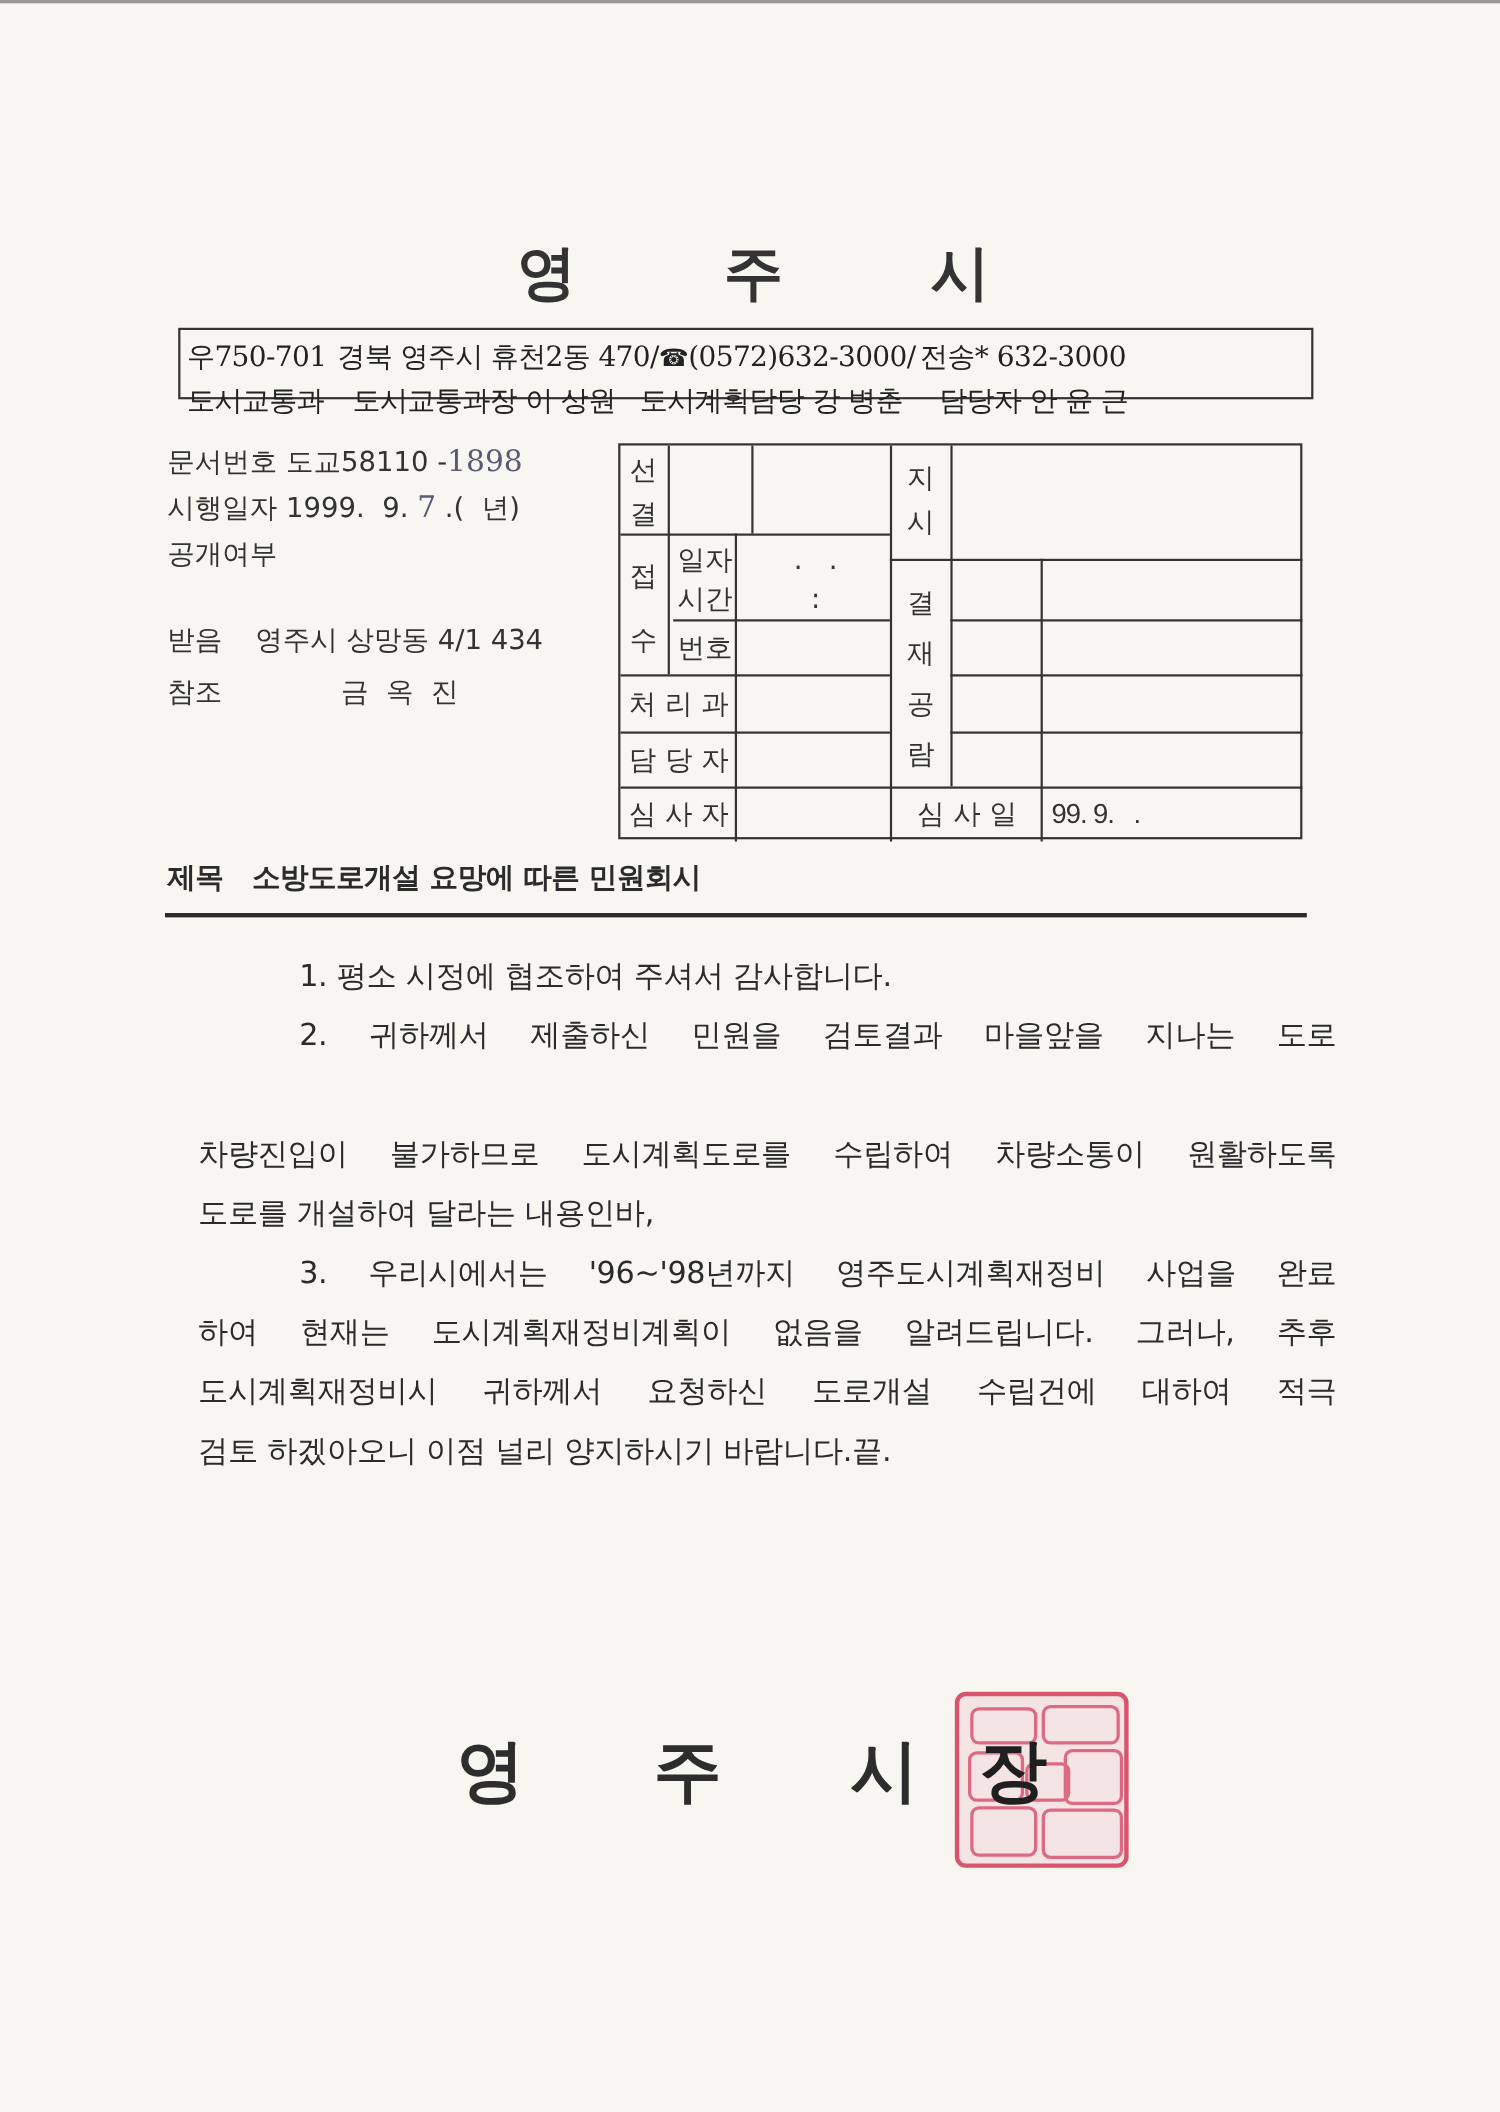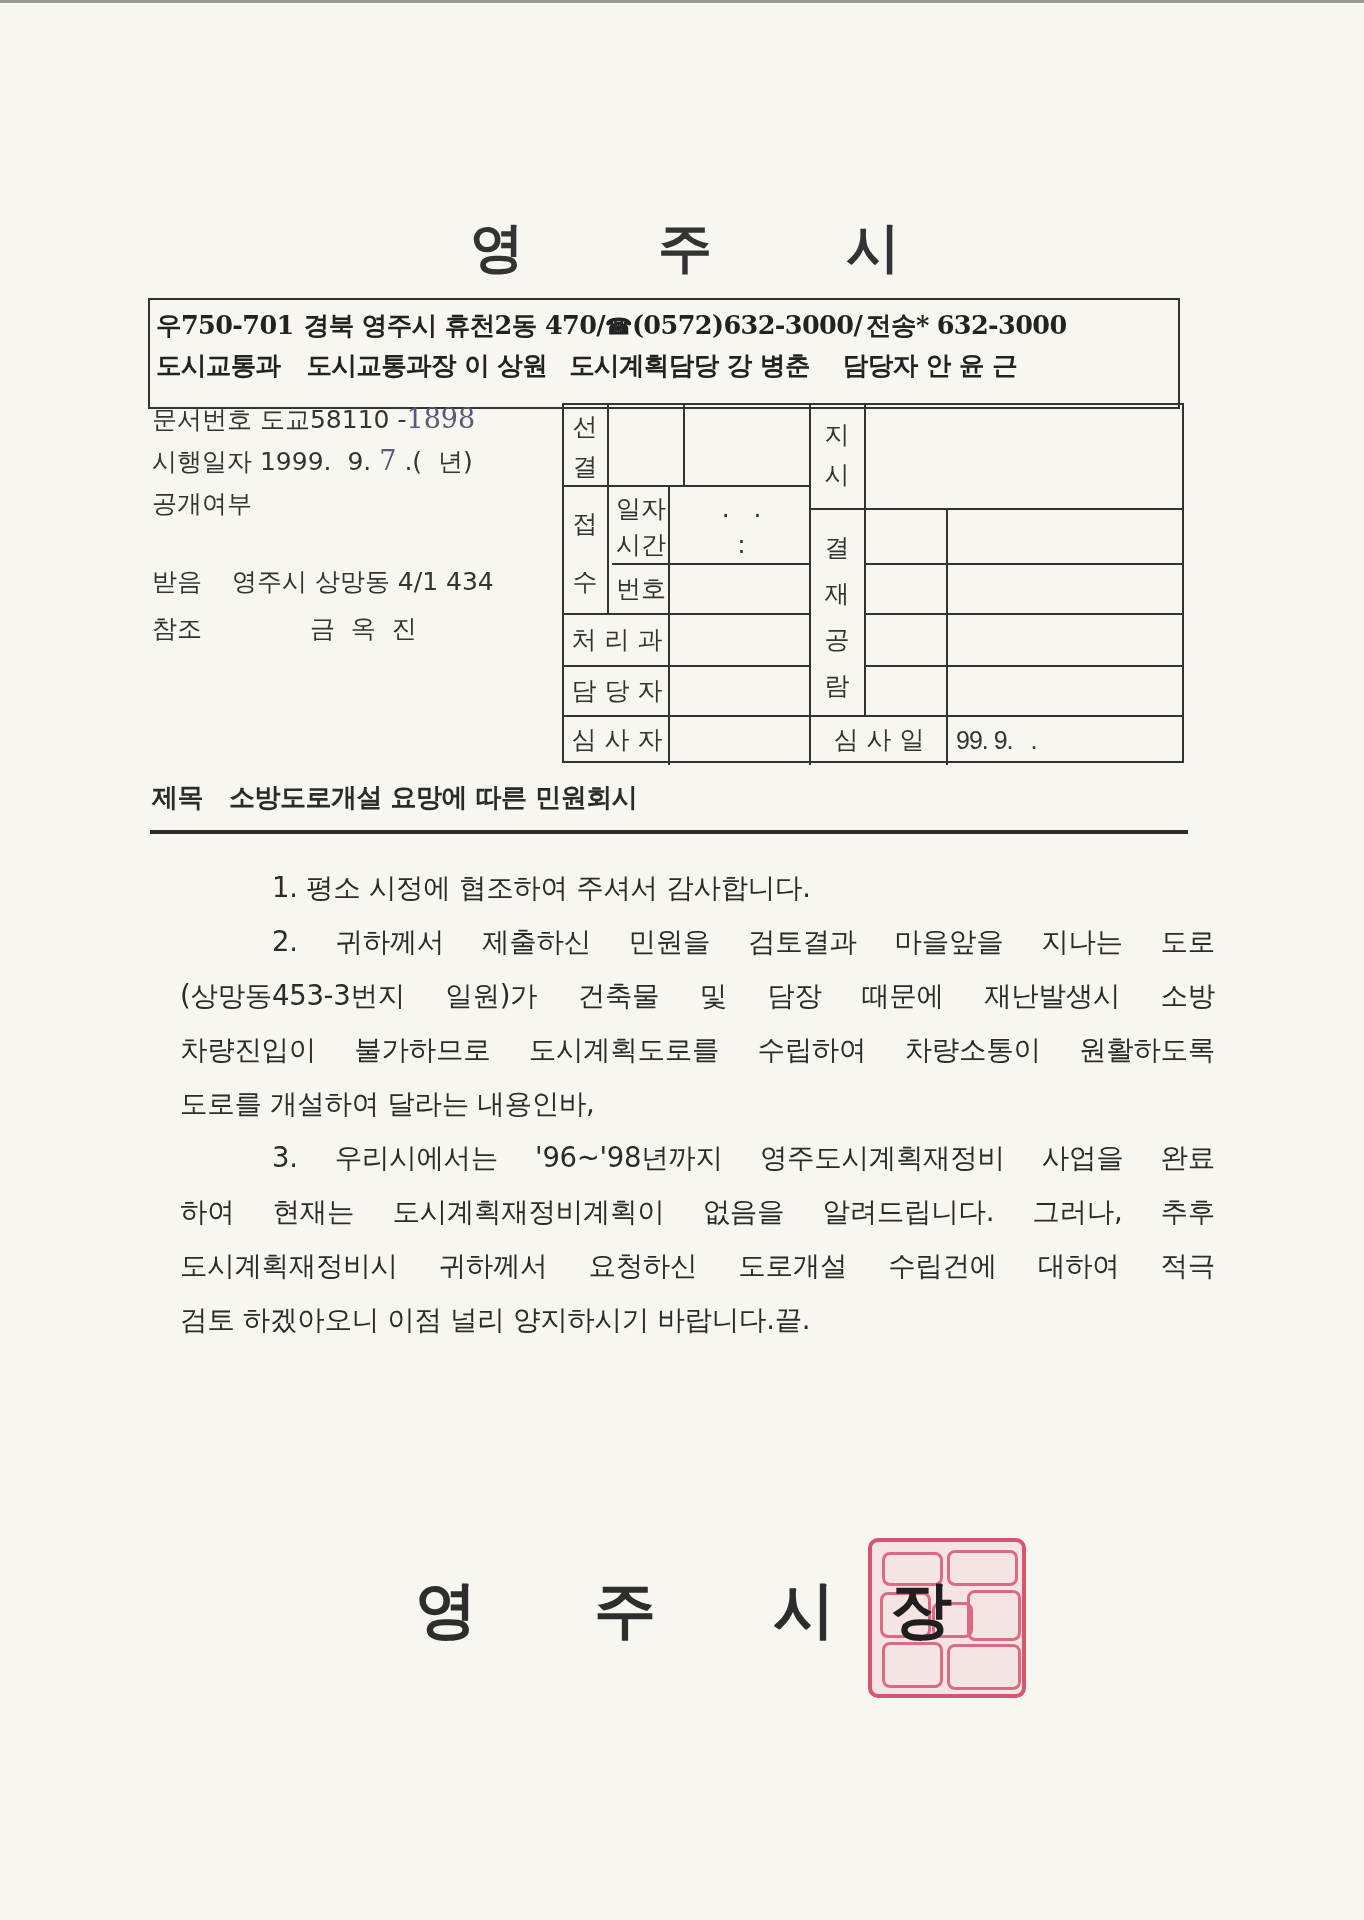--- a/index.html
+++ b/index.html
@@ -16,25 +16,25 @@
 
   .org-title {
     left: 470px; top: 212px; width: 430px;
     font-family: "DejaVu Serif", "Liberation Serif", serif;
     font-weight: bold; font-size: 54px; color: #333;
     display: flex; justify-content: space-between;
   }
   .org-title span { display: block; }
 
   .header-box {
-    left: 148px; top: 298px; width: 1032px; height: 111px;
+    left: 162px; top: 298px; width: 1032px; height: 65px;
     border: 2px solid #333;
     box-sizing: border-box;
     font-family: "DejaVu Serif", "Liberation Serif", serif;
-    font-weight: bold; font-size: 25.5px; color: #222;
+    font-weight: normal; font-size: 25.5px; color: #222;
     padding: 6px 0 0 6px;
     letter-spacing: -0.6px;
   }
   .header-box .line { height: 40px; line-height: 38px; white-space: nowrap; }
   .header-box .line span { margin-right: 18px; }
 
   .meta { left: 152px; font-size: 25px; color: #333; white-space: nowrap; }
   .meta .lbl { display: inline-block; }
   .meta .hand { font-family: "DejaVu Serif", serif; color: #5a5a78; font-size: 27px; }
 
@@ -177,21 +177,20 @@
 </div>
 
 <div class="abs subject">
   <span class="lbl">제목</span><span>소방도로개설 요망에 따른 민원회시</span>
 </div>
 <div class="abs rule"></div>
 
 <div class="abs body-text" style="top:860px;height:500px">
   <div class="para" style="top:0;padding-left:92px;width:auto">1. 평소 시정에 협조하여 주셔서 감사합니다.</div>
   <div class="para justify" style="top:54px;padding-left:92px;width:943px">2. 귀하께서 제출하신 민원을 검토결과 마을앞을 지나는 도로</div>
-  <div class="para justify" style="top:108px">(상망동453-3번지 일원)가 건축물 및 담장 때문에 재난발생시 소방</div>
   <div class="para justify" style="top:162px">차량진입이 불가하므로 도시계획도로를 수립하여 차량소통이 원활하도록</div>
   <div class="para" style="top:216px;width:auto">도로를 개설하여 달라는 내용인바,</div>
   <div class="para justify" style="top:270px;padding-left:92px;width:943px">3. 우리시에서는 '96~'98년까지 영주도시계획재정비 사업을 완료</div>
   <div class="para justify" style="top:324px">하여 현재는 도시계획재정비계획이 없음을 알려드립니다. 그러나, 추후</div>
   <div class="para justify" style="top:378px">도시계획재정비시 귀하께서 요청하신 도로개설 수립건에 대하여 적극</div>
   <div class="para" style="top:432px;width:auto">검토 하겠아오니 이점 널리 양지하시기 바랍니다.끝.</div>
 </div>
 
 <div class="abs sign">
   <span>영</span>

